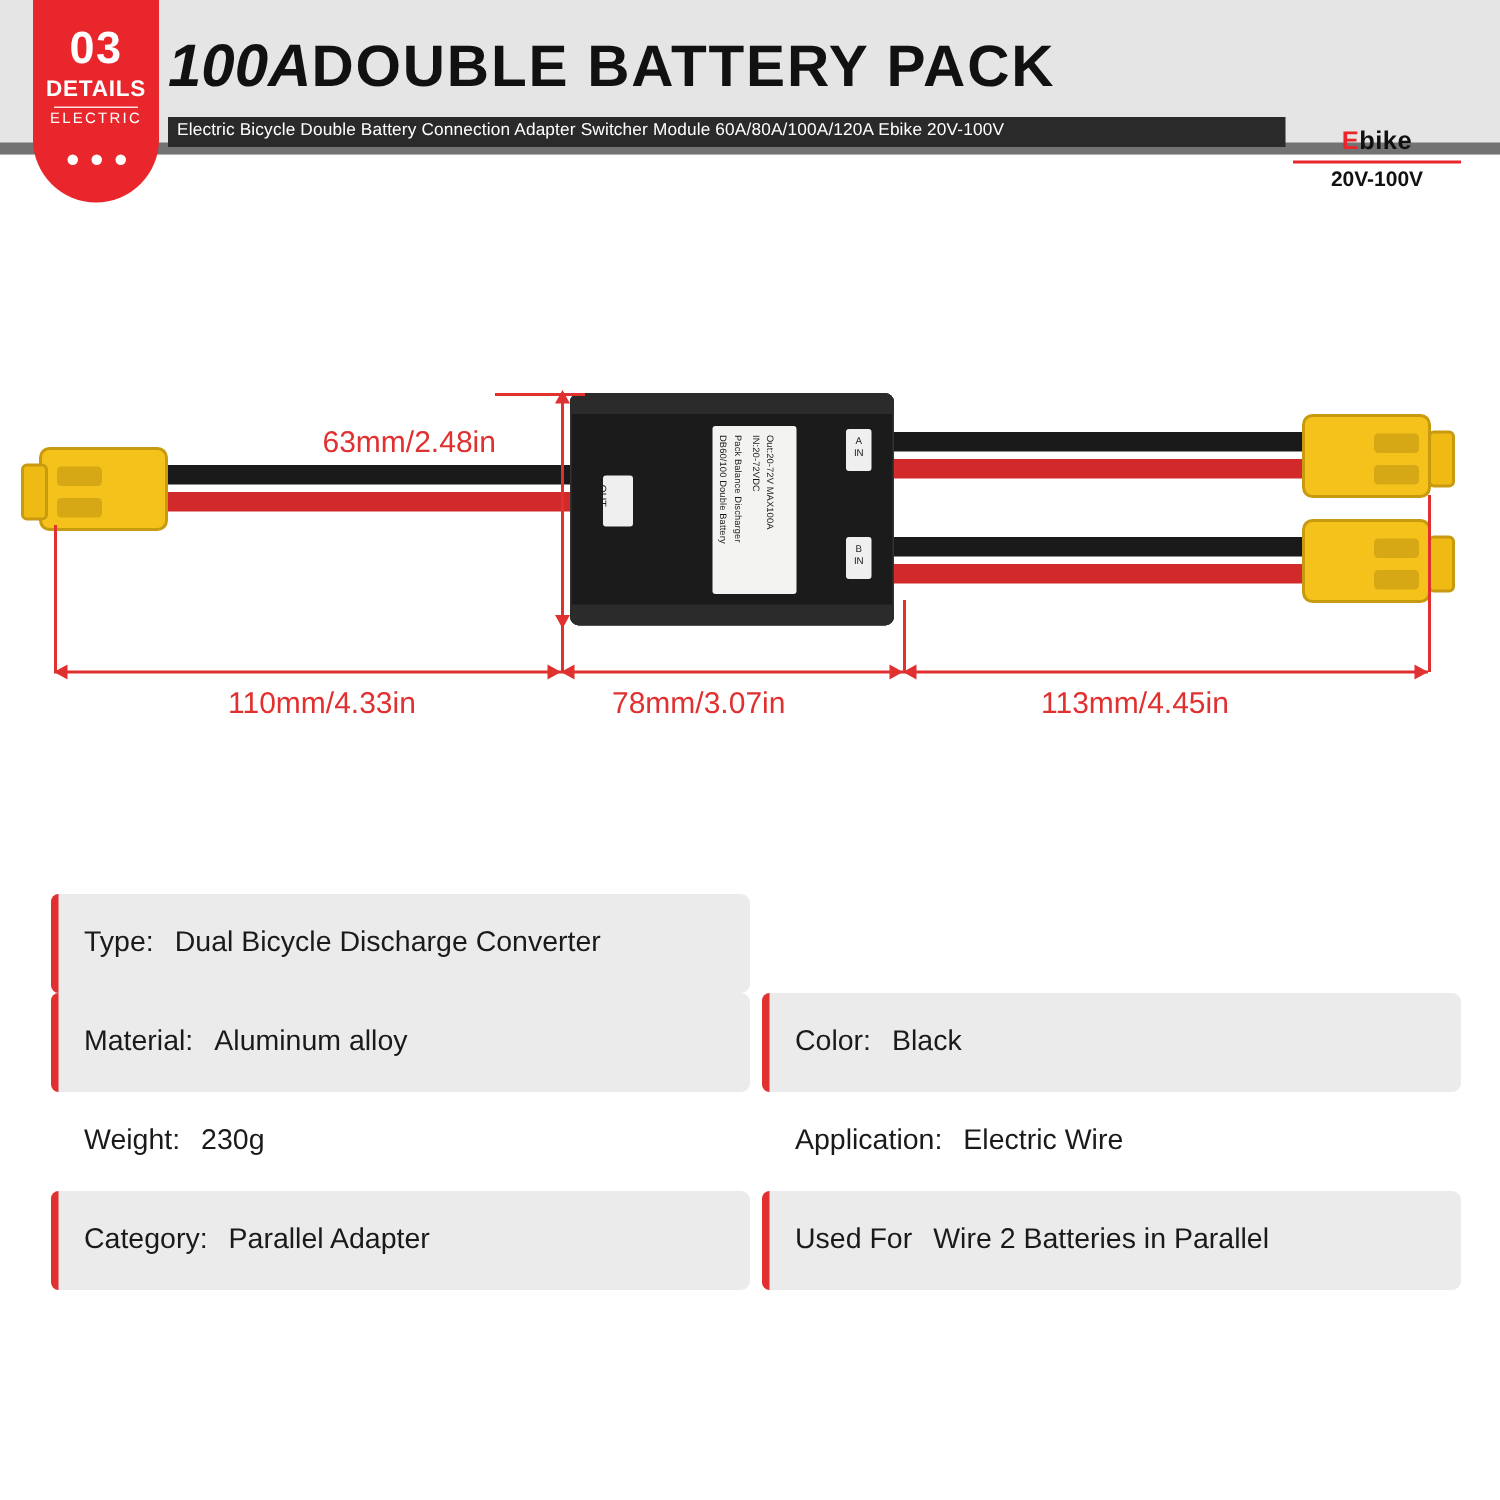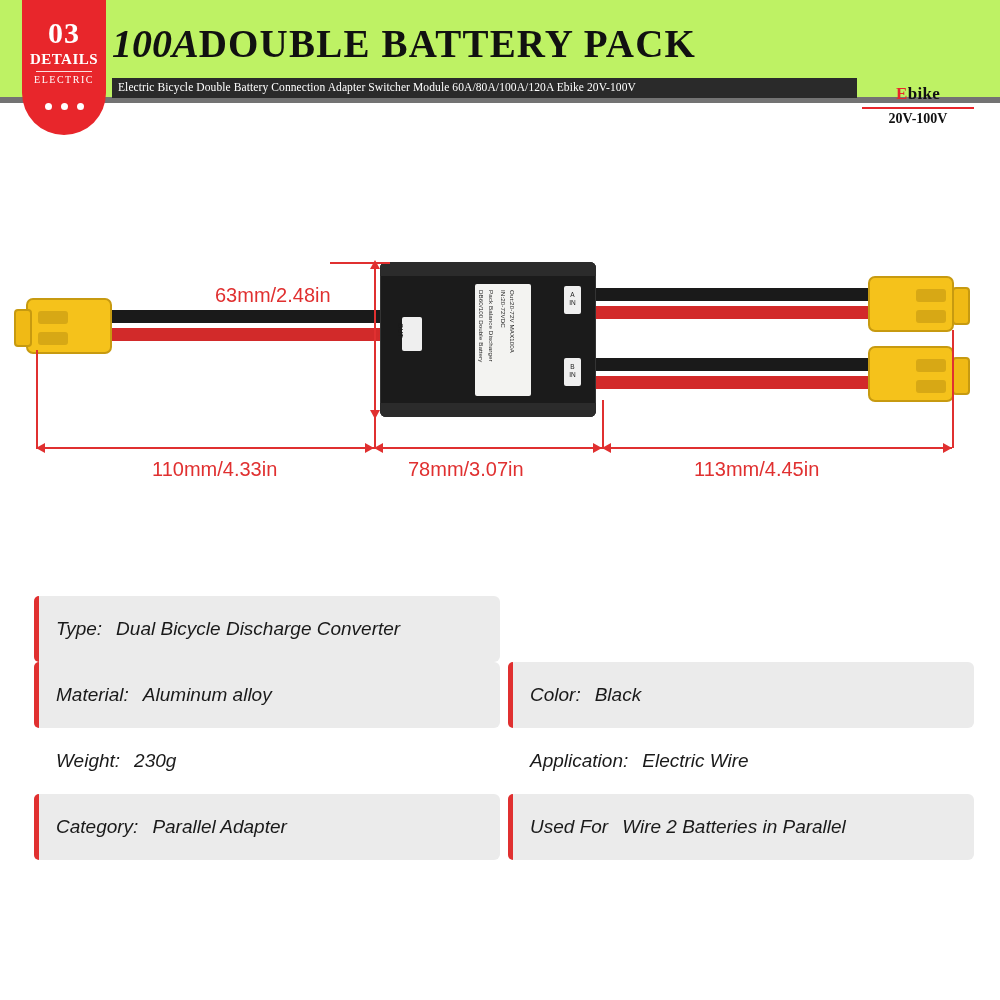--- a/index.html
+++ b/index.html
@@ -14,24 +14,23 @@
     overflow: hidden;
     position: relative;
   }
 
   
   .header {
     position: absolute;
     left: 0; top: 0;
     width: 1000px;
     height: 103px;
-    background: #bef264;
-    border-bottom: 6px solid #737373;
+    background: #e5e5e5;
+    border-bottom: 8px solid #737373;
     box-sizing: border-box;
-    font-family: Liberation Serif, serif;
   }
   .header-inner {
     position: absolute;
     left: 0; top: 0;
     width: 1000px;
     height: 99px;
   }
   
   .badge {
     position: absolute;
@@ -315,21 +314,20 @@
     height: 66px;
   }
   .spec-cell {
     width: 466px;
     height: 66px;
     display: flex;
     align-items: center;
     box-sizing: border-box;
     border-radius: 6px;
     position: relative;
-    font-style: italic;
   }
   .spec-cell.shaded {
     background: #ebebeb;
   }
   .spec-cell.shaded::before {
     content: "";
     position: absolute;
     left: 0; top: 0;
     width: 5px; height: 66px;
     background: #e03030;

